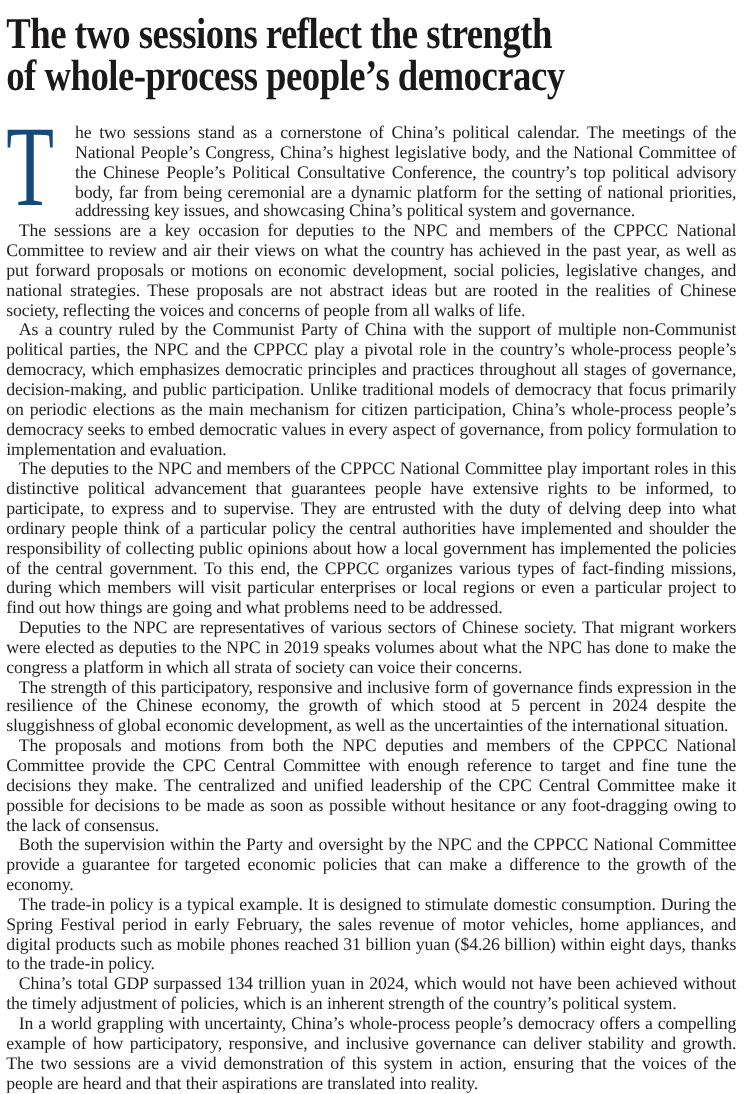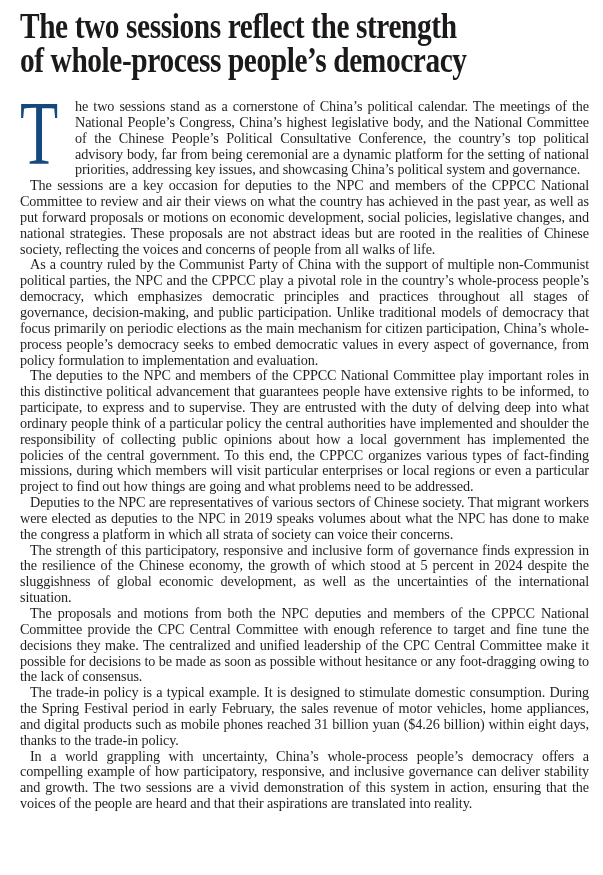--- a/index.html
+++ b/index.html
@@ -7,21 +7,21 @@
     padding: 0;
     background: #ffffff;
   }
   .page {
     position: relative;
     width: 603px;
     height: 875px;
     background: var(--bg, #ffffff);
     overflow: hidden;
     box-sizing: border-box;
-    padding: 10px 14px 0 20px;
+    padding: 10px 14px 0 5px;
     font-family: "Liberation Serif", "DejaVu Serif", serif;
   }
   .headline {
     margin: 0 0 21px 0;
     padding: 0;
     font-weight: bold;
     font-size: 35px;
     line-height: 34px;
     letter-spacing: -0.5px;
     color: var(--headline-ink, #1c191a);
@@ -70,16 +70,18 @@
     <span class="hl-line">of whole-process people’s democracy</span>
   </h1>
   <div class="article-body">
     <p class="lead"><span class="dropcap"><span class="dropcap-inner">T</span></span><span>he two sessions stand as a cornerstone of China’s political calendar. The meetings of the National People’s Congress, China’s highest legislative body, and the National Committee of the Chinese People’s Political Consultative Conference, the country’s top political advisory body, far from being ceremonial are a dynamic platform for the setting of national priorities, addressing key issues, and showcasing China’s political system and governance.</span></p>
     <p class="para">The sessions are a key occasion for deputies to the NPC and members of the CPPCC National Committee to review and air their views on what the country has achieved in the past year, as well as put forward proposals or motions on economic development, social policies, legislative changes, and national strategies. These proposals are not abstract ideas but are rooted in the realities of Chinese society, reflecting the voices and concerns of people from all walks of life.</p>
     <p class="para">As a country ruled by the Communist Party of China with the support of multiple non-Communist political parties, the NPC and the CPPCC play a pivotal role in the country’s whole-process people’s democracy, which emphasizes democratic principles and practices throughout all stages of governance, decision-making, and public participation. Unlike traditional models of democracy that focus primarily on periodic elections as the main mechanism for citizen participation, China’s whole-process people’s democracy seeks to embed democratic values in every aspect of governance, from policy formulation to implementation and evaluation.</p>
     <p class="para">The deputies to the NPC and members of the CPPCC National Committee play important roles in this distinctive political advancement that guarantees people have extensive rights to be informed, to participate, to express and to supervise. They are entrusted with the duty of delving deep into what ordinary people think of a particular policy the central authorities have implemented and shoulder the responsibility of collecting public opinions about how a local government has implemented the policies of the central government. To this end, the CPPCC organizes various types of fact-finding missions, during which members will visit particular enterprises or local regions or even a particular project to find out how things are going and what problems need to be addressed.</p>
     <p class="para">Deputies to the NPC are representatives of various sectors of Chinese society. That migrant workers were elected as deputies to the NPC in 2019 speaks volumes about what the NPC has done to make the congress a platform in which all strata of society can voice their concerns.</p>
     <p class="para">The strength of this participatory, responsive and inclusive form of governance finds expression in the resilience of the Chinese economy, the growth of which stood at 5 percent in 2024 despite the sluggishness of global economic development, as well as the uncertainties of the international situation.</p>
     <p class="para">The proposals and motions from both the NPC deputies and members of the CPPCC National Committee provide the CPC Central Committee with enough reference to target and fine tune the decisions they make. The centralized and unified leadership of the CPC Central Committee make it possible for decisions to be made as soon as possible without hesitance or any foot-dragging owing to the lack of consensus.</p>
+    <p class="para">Both the supervision within the Party and oversight by the NPC and the CPPCC National Committee provide a guarantee for targeted economic policies that can make a difference to the growth of the economy.</p>
     <p class="para">The trade-in policy is a typical example. It is designed to stimulate domestic consumption. During the Spring Festival period in early February, the sales revenue of motor vehicles, home appliances, and digital products such as mobile phones reached 31 billion yuan ($4.26 billion) within eight days, thanks to the trade-in policy.</p>
+    <p class="para">China’s total GDP surpassed 134 trillion yuan in 2024, which would not have been achieved without the timely adjustment of policies, which is an inherent strength of the country’s political system.</p>
     <p class="para">In a world grappling with uncertainty, China’s whole-process people’s democracy offers a compelling example of how participatory, responsive, and inclusive governance can deliver stability and growth. The two sessions are a vivid demonstration of this system in action, ensuring that the voices of the people are heard and that their aspirations are translated into reality.</p>
   </div>
 </div>
 
 </body></html>

